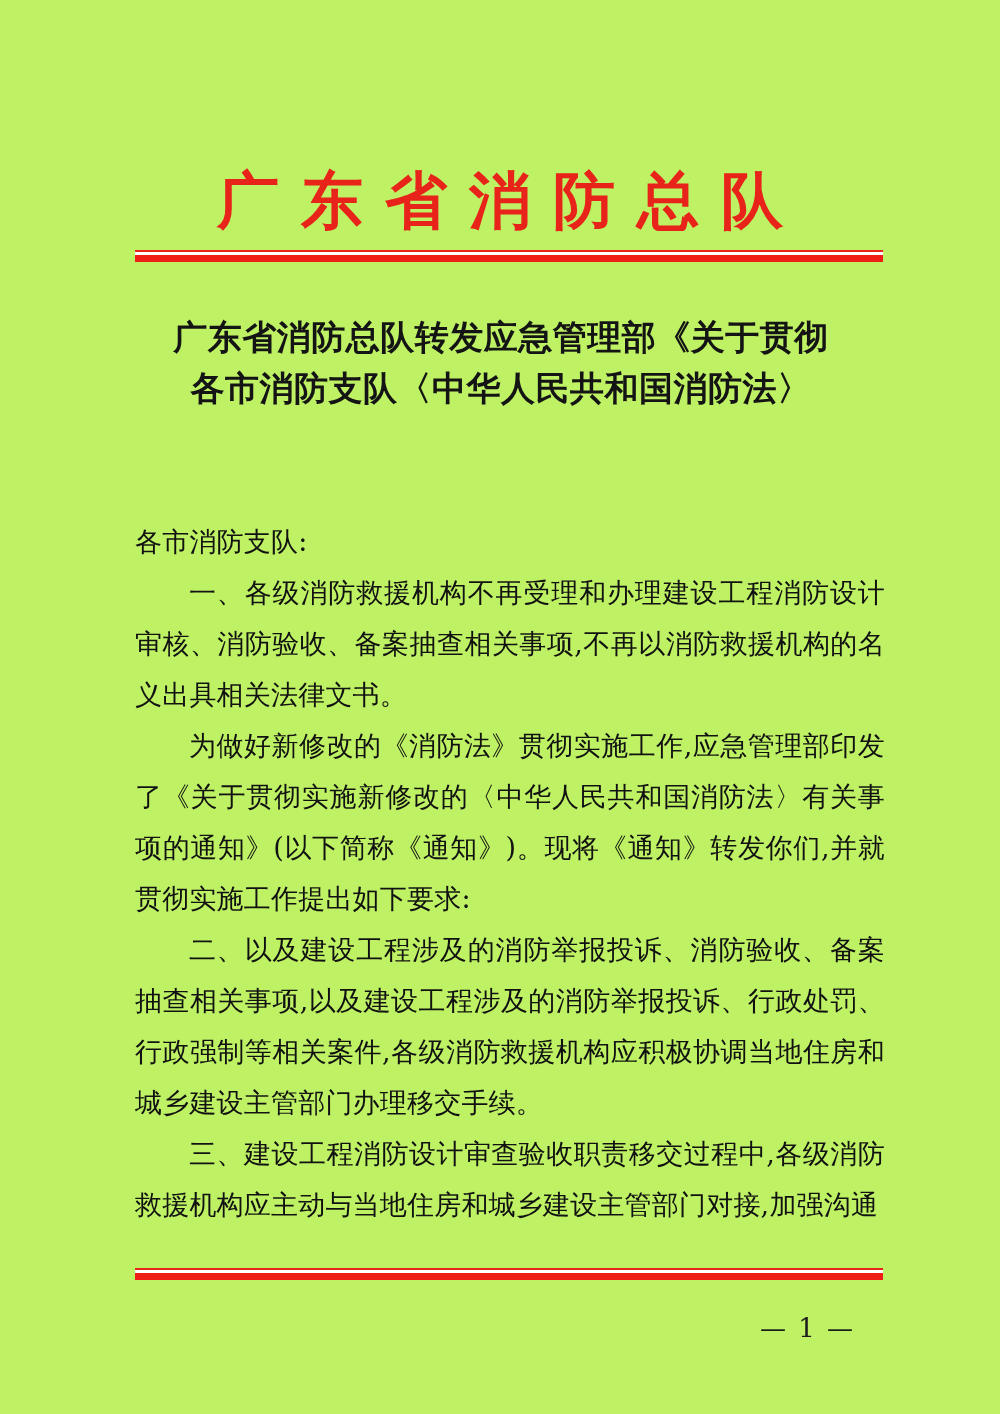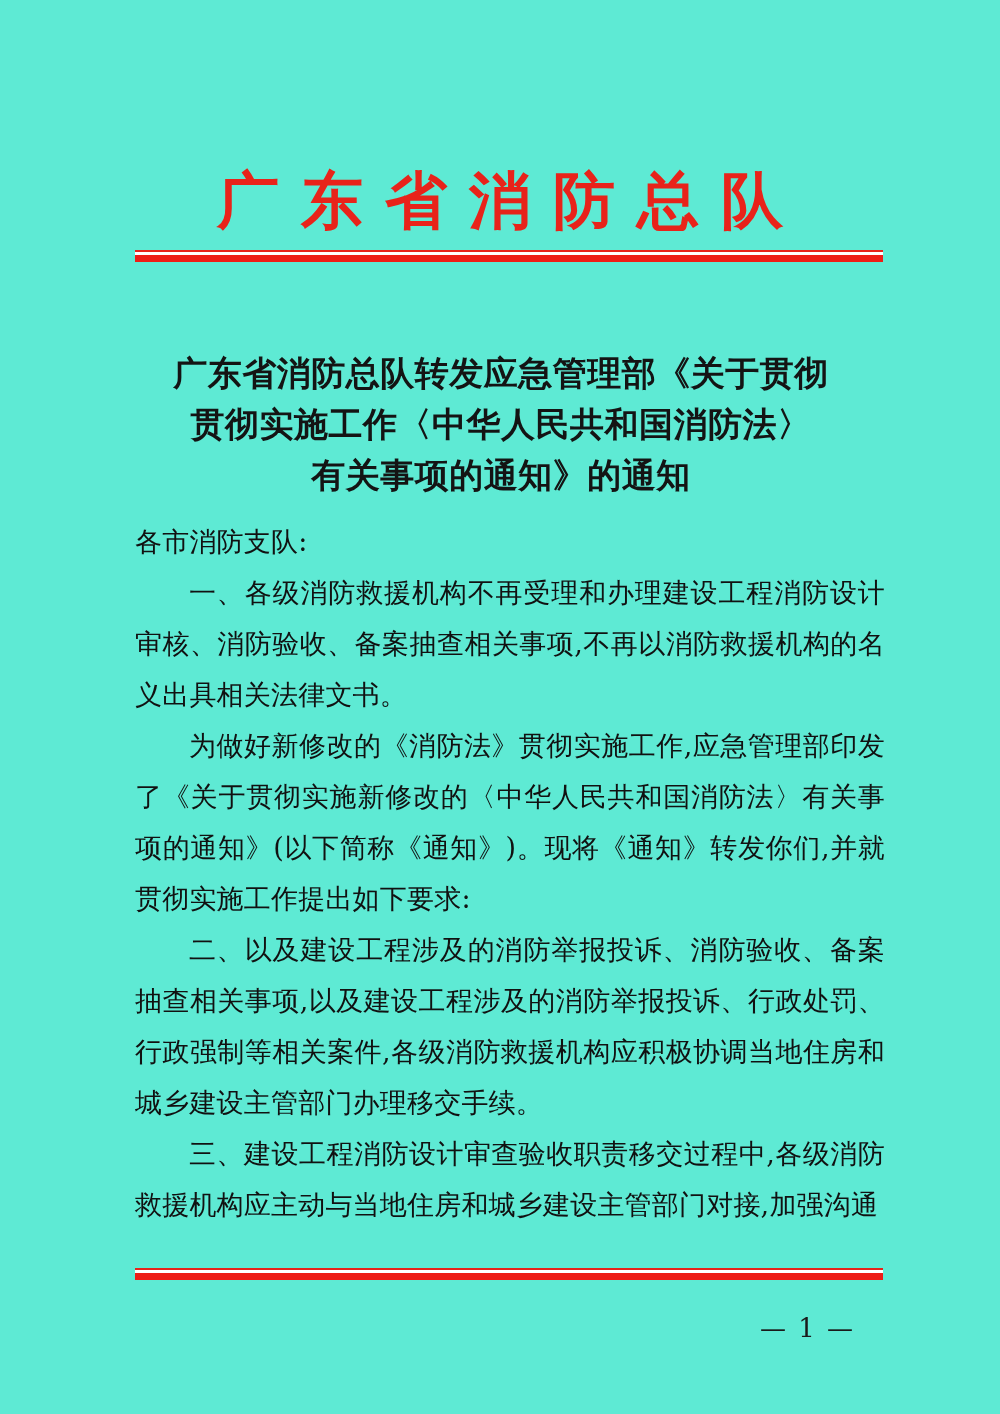--- a/index.html
+++ b/index.html
@@ -12,21 +12,21 @@
     height: 1414px;
     position: relative;
     font-family: "DejaVu Serif", "Liberation Serif", serif;
     color: #1a1a1a;
     overflow: hidden;
   }
 
   .page {
     position: absolute;
     inset: 0;
-    background: #5eead4;
+    background: #bef264;
   }
 
   
   .masthead {
     position: absolute;
     top: 168px;
     left: 0;
     width: 1000px;
     text-align: center;
   }
@@ -69,21 +69,20 @@
     top: 312px;
     left: 130px;
     width: 742px;
     text-align: center;
     font-family: "DejaVu Serif", "Liberation Serif", serif;
     font-weight: 700;
     font-size: 34px;
     line-height: 51px;
     color: #141414;
     letter-spacing: 0.5px;
-    margin-top: 36px;
   }
   .doc-title .tline { display: block; white-space: nowrap; }
 
   
   .body-text {
     position: absolute;
     top: 516px;
     left: 135px;
     width: 750px;
     font-family: "DejaVu Serif", "Liberation Serif", serif;
@@ -129,22 +128,21 @@
   </div>
 
   <div class="red-rule rule-header">
     <div class="thin"></div>
     <div class="gap"></div>
     <div class="thick"></div>
   </div>
 
   <div class="doc-title">
     <span class="tline">广东省消防总队转发应急管理部《关于贯彻</span>
-    <span class="tline">贯彻实施工作〈中华人民共和国消防法〉</span>
-    <span class="tline">有关事项的通知》的通知</span>
+    <span class="tline">各市消防支队〈中华人民共和国消防法〉</span>
   </div>
 
   <div class="body-text">
     <p class="salutation">各市消防支队:</p>
     <p class="para-indent">一、各级消防救援机构不再受理和办理建设工程消防设计审核、消防验收、备案抽查相关事项,不再以消防救援机构的名义出具相关法律文书。</p>
     <p class="para-indent">为做好新修改的《消防法》贯彻实施工作,应急管理部印发了《关于贯彻实施新修改的〈中华人民共和国消防法〉有关事项的通知》(以下简称《通知》)。现将《通知》转发你们,并就贯彻实施工作提出如下要求:</p>
     <p class="para-indent">二、以及建设工程涉及的消防举报投诉、消防验收、备案抽查相关事项,以及建设工程涉及的消防举报投诉、行政处罚、行政强制等相关案件,各级消防救援机构应积极协调当地住房和城乡建设主管部门办理移交手续。</p>
     <p class="para-indent">三、建设工程消防设计审查验收职责移交过程中,各级消防救援机构应主动与当地住房和城乡建设主管部门对接,加强沟通</p>
   </div>
 

